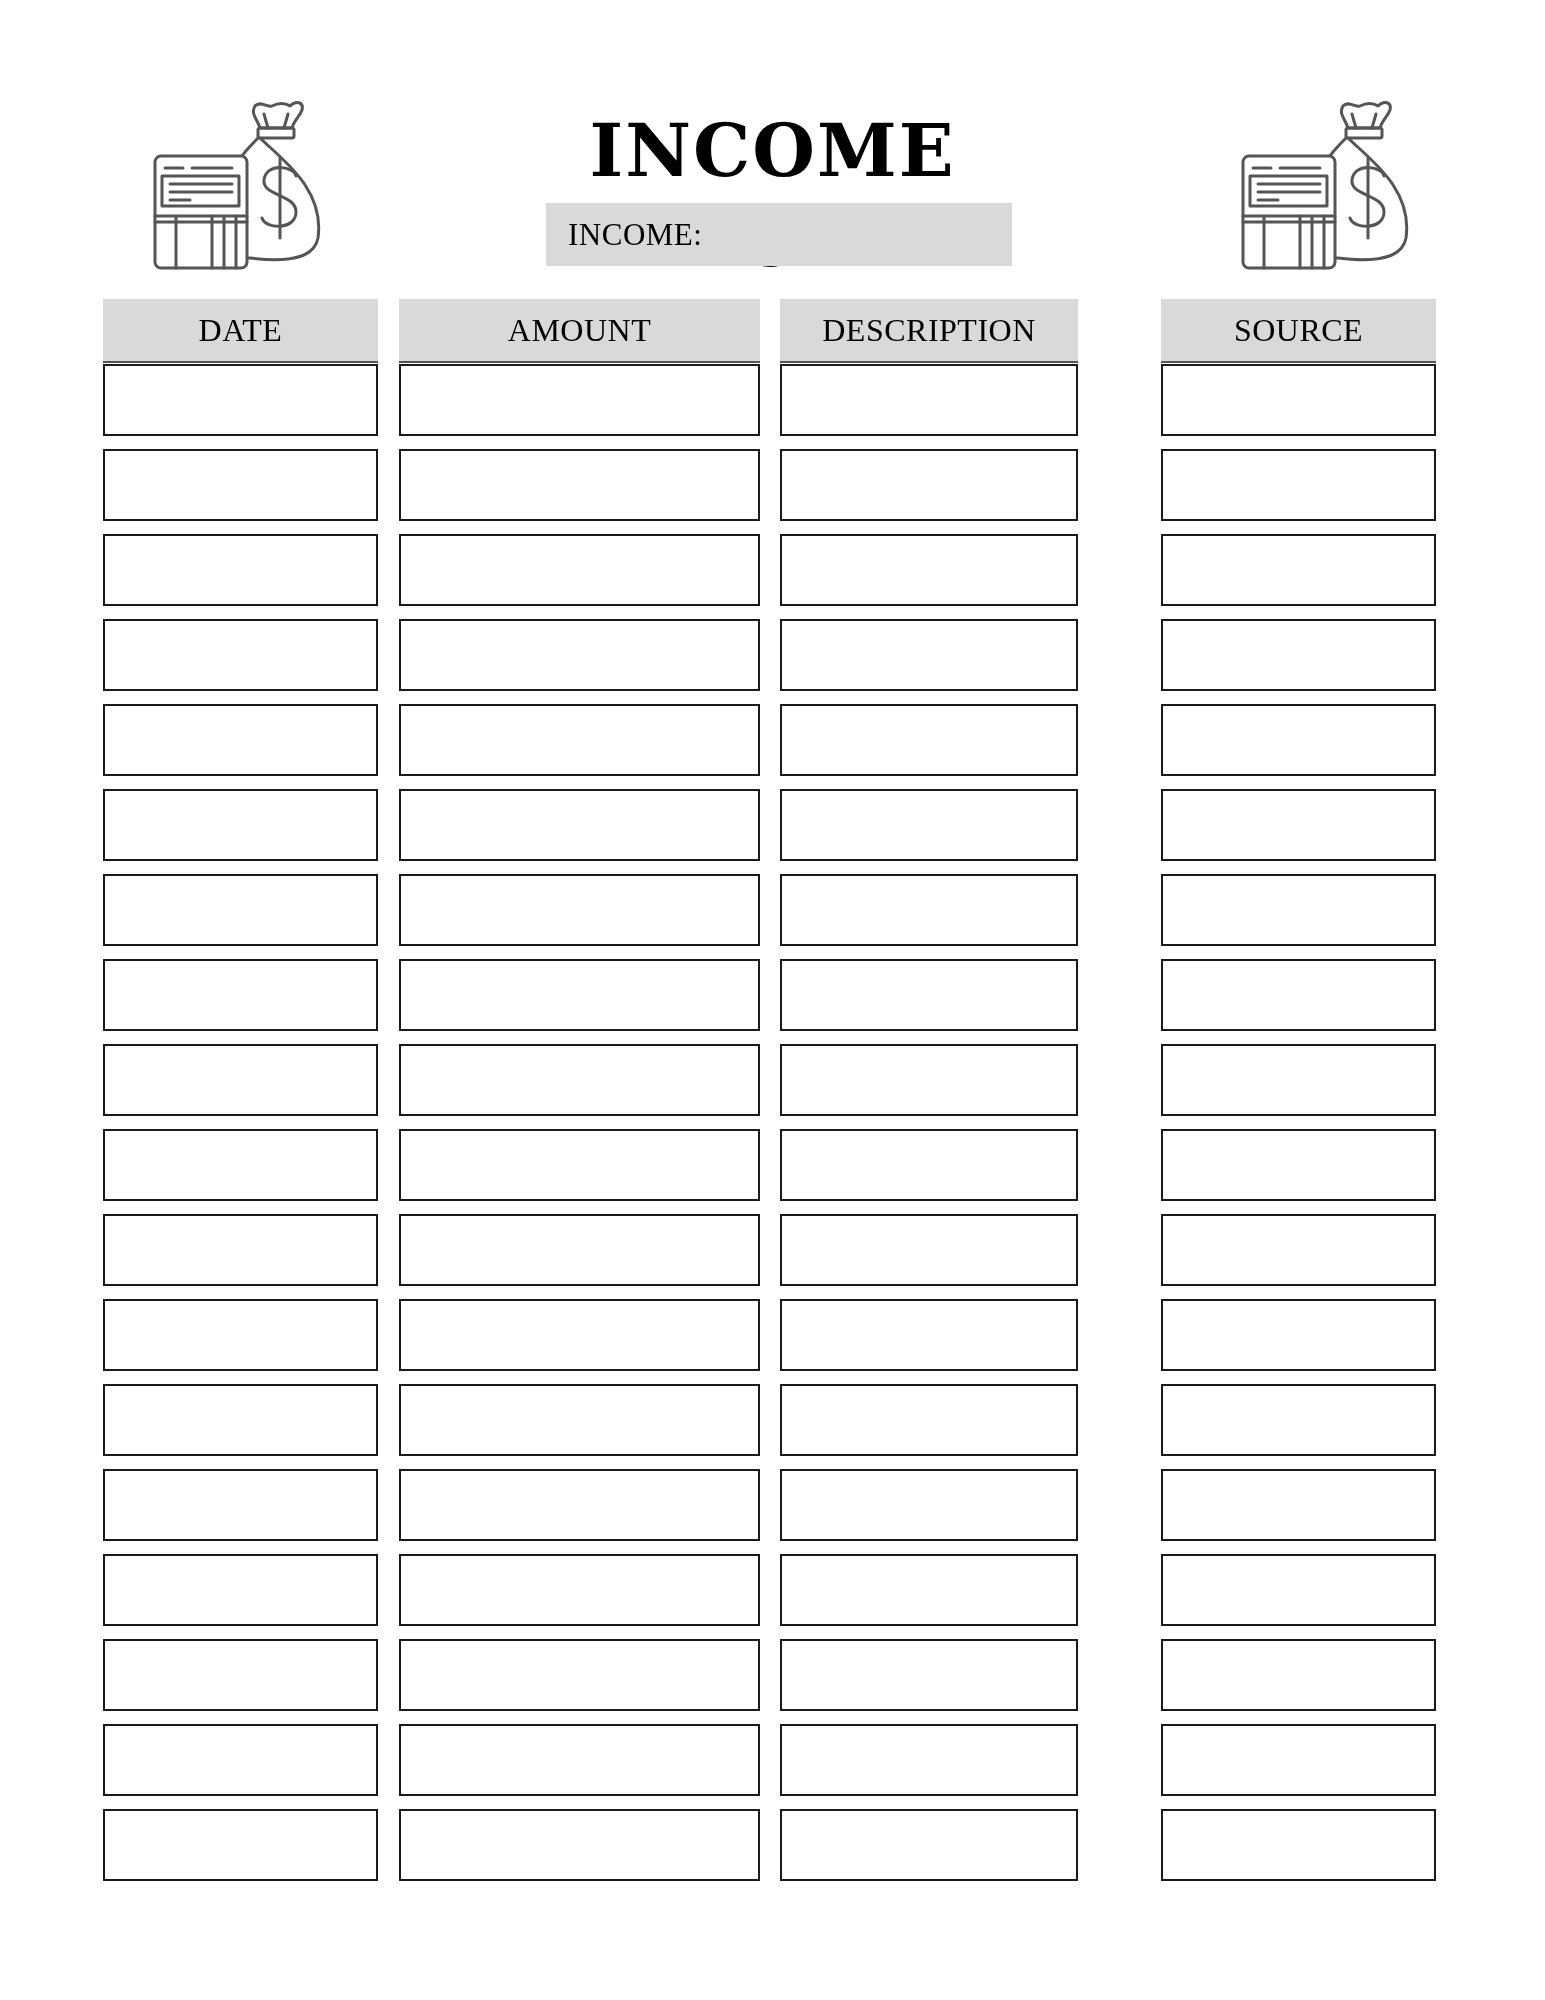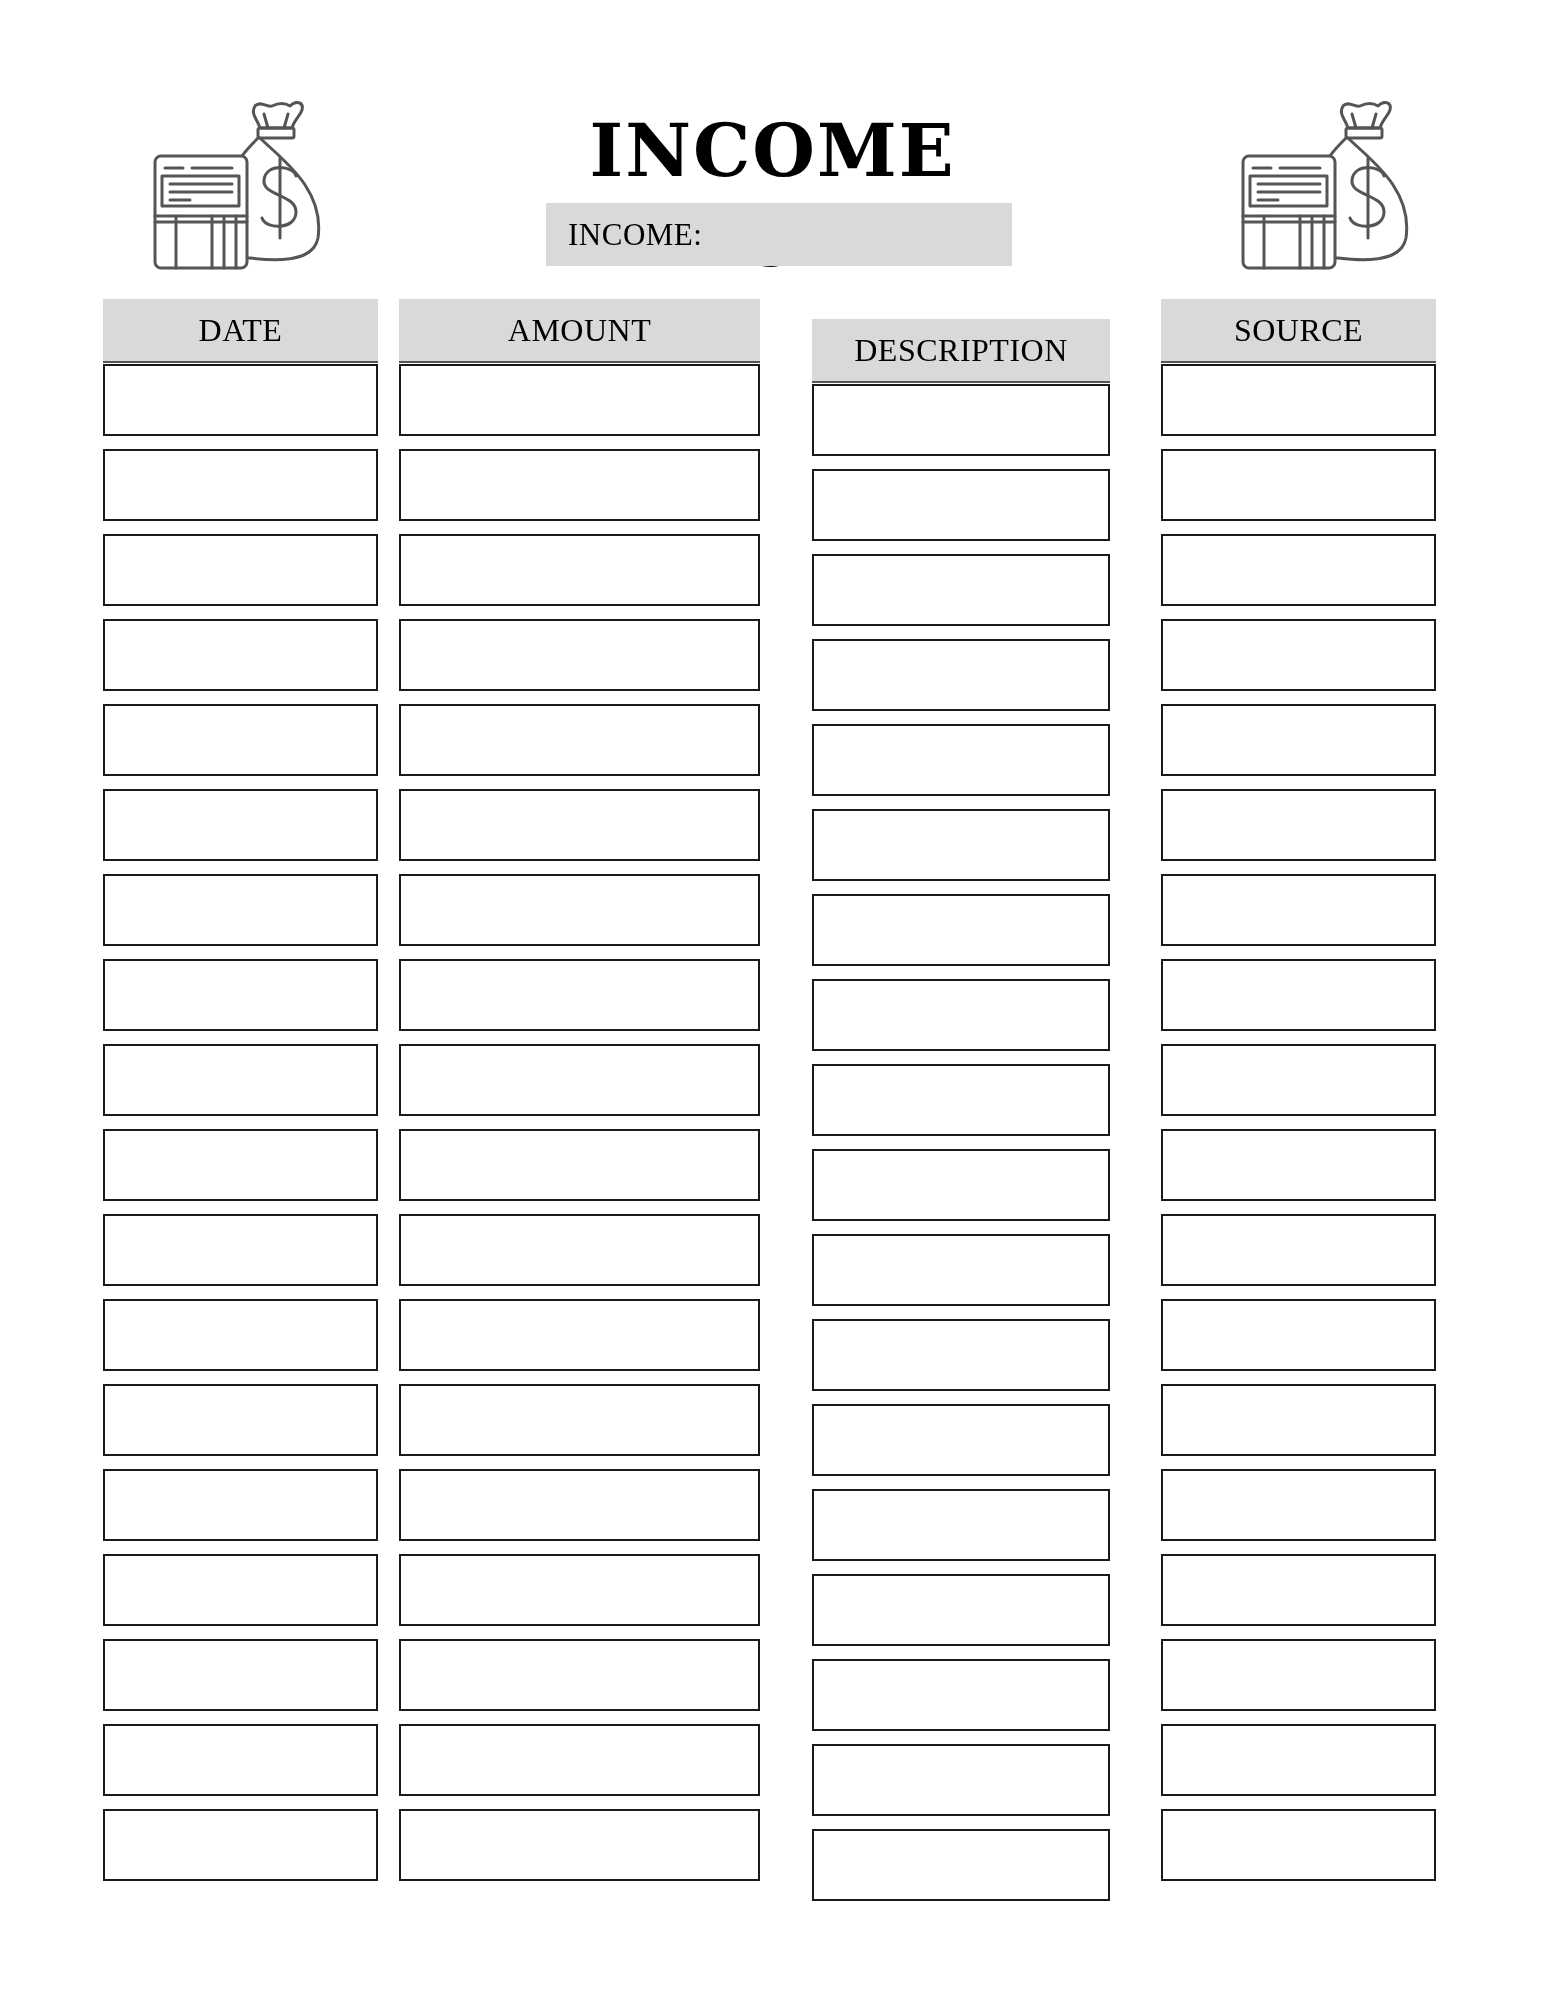--- a/index.html
+++ b/index.html
@@ -120,21 +120,21 @@
       <div class="cell" style="top: 830px;"><input value="" style=""></div>
       <div class="cell" style="top: 915px;"><input value="" style=""></div>
       <div class="cell" style="top: 1000px;"><input value="" style=""></div>
       <div class="cell" style="top: 1085px;"><input value="" style=""></div>
       <div class="cell" style="top: 1170px;"><input value="" style=""></div>
       <div class="cell" style="top: 1255px;"><input value="" style=""></div>
       <div class="cell" style="top: 1340px;"><input value="" style=""></div>
       <div class="cell" style="top: 1425px;"><input value="" style=""></div>
       <div class="cell" style="top: 1510px;"><input value="" style=""></div>
     </div>
-    <div class="col" style="left: 812px; width: 298px; margin-top: 20px;">
+    <div class="col" style="left: 780px; width: 298px;">
       <div class="col-head">DESCRIPTION</div>
       <div class="cell" style="top: 65px;"><input value="" style=""></div>
       <div class="cell" style="top: 150px;"><input value="" style=""></div>
       <div class="cell" style="top: 235px;"><input value="" style=""></div>
       <div class="cell" style="top: 320px;"><input value="" style=""></div>
       <div class="cell" style="top: 405px;"><input value="" style=""></div>
       <div class="cell" style="top: 490px;"><input value="" style=""></div>
       <div class="cell" style="top: 575px;"><input value="" style=""></div>
       <div class="cell" style="top: 660px;"><input value="" style=""></div>
       <div class="cell" style="top: 745px;"><input value="" style=""></div>

